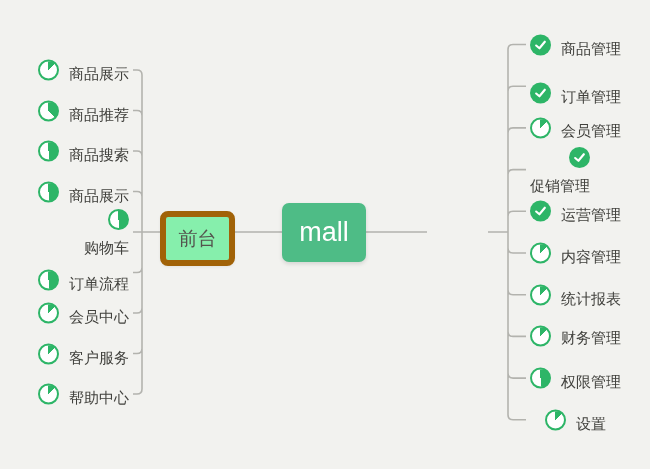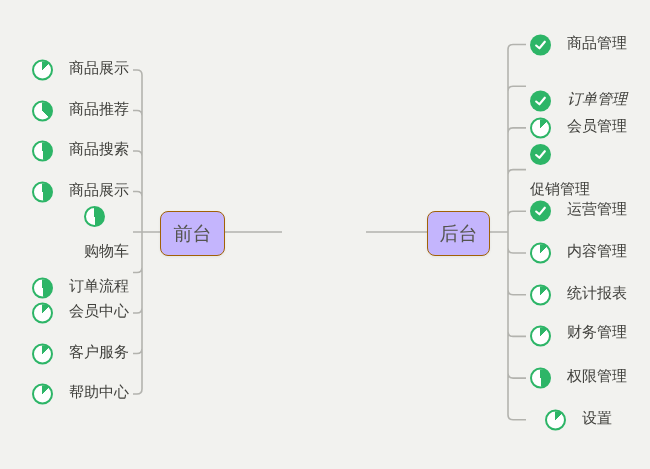--- a/index.html
+++ b/index.html
@@ -16,21 +16,21 @@
     width:650px;height:469px;
     background:var(--bg);
     font-family:"Liberation Sans",sans-serif;
     overflow:hidden;
   }
   svg.connectors{position:absolute;left:0;top:0;pointer-events:none;}
   svg.connectors path{fill:none;stroke:var(--line);stroke-width:1.6;}
 
   .row{
     position:absolute;
-    display:flex;align-items:flex-start;gap:16px;
+    display:flex;align-items:flex-end;gap:10px;
     white-space:nowrap;
     cursor:pointer;
   }
   .row-left{left:129px;transform:translate(-100%,-50%);}
   .row-right{left:530px;transform:translateY(-50%);}
   .label{font-size:15px;color:var(--label);line-height:1;}
 
   .icon{flex:none;box-sizing:border-box;}
   .pie{
     width:21px;height:21px;border-radius:50%;
@@ -39,22 +39,22 @@
   }
   .check{
     width:21px;height:21px;border-radius:50%;
     background:var(--green);
     display:flex;align-items:center;justify-content:center;
   }
 
   .node{
     position:absolute;
     display:flex;align-items:center;justify-content:center;
-    background:#c4b5fd;
-    border:1px solid #a16207;
+    background:#86efac;
+    border:6px solid #a16207;
     border-radius:8px;
     box-shadow:0 1px 3px rgba(0,0,0,.06);
     font-size:19px;color:var(--branch-text);
     cursor:pointer;
     line-height:1;
   }
   #node-front{left:160px;top:210.5px;width:63px;height:43px;}
   #node-back{left:427px;top:210.5px;width:61px;height:43px;}
   #node-root{
     left:282px;top:202.5px;width:84px;height:59px;
@@ -88,25 +88,25 @@
       M526,253 H513 Q508,253 508,248
       M526,294.7 H513 Q508,294.7 508,289.7
       M526,336.4 H513 Q508,336.4 508,331.4
       M526,378.1 H513 Q508,378.1 508,373.1
       M526,419.8 H513 Q508,419.8 508,414.8
       M488,232 H508
       M508,49.5 V414.8"></path>
     <path d="M223,232 H282 M366,232 H427"></path>
   </svg>
 
+  <div class="node" id="node-root">
+    <span>mall</span>
+  </div>
   <div class="node" id="node-front">
     <span>前台</span>
-  </div>
-  <div class="node" id="node-back">
-    <span>后台</span>
   </div>
 
   <div class="items" id="left-items">
     <div class="row row-left" style="top: 70px;">
       <span class="icon pie" style="background: conic-gradient(var(--green) 12.5%, #ffffff 0);"></span>
       <span class="label">商品展示</span>
     </div>
     <div class="row row-left" style="top: 110.5px; padding-left: 28px;">
       <span class="icon pie" style="background: conic-gradient(var(--green) 37.5%, #ffffff 0);"></span>
       <span class="label">商品推荐</span>
@@ -116,21 +116,21 @@
       <span class="label">商品搜索</span>
     </div>
     <div class="row row-left" style="top: 191.5px;">
       <span class="icon pie" style="background: conic-gradient(var(--green) 50%, #ffffff 0);"></span>
       <span class="label">商品展示</span>
     </div>
     <div class="row row-left" style="top: 232px; flex-direction: column;">
       <span class="icon pie" style="background: conic-gradient(var(--green) 50%, #ffffff 0);"></span>
       <span class="label">购物车</span>
     </div>
-    <div class="row row-left" style="top: 288px; padding-left: 11px;">
+    <div class="row row-left" style="top: 280px; padding-left: 11px;">
       <span class="icon pie" style="background: conic-gradient(var(--green) 50%, #ffffff 0);"></span>
       <span class="label">订单流程</span>
     </div>
     <div class="row row-left" style="top: 313px;">
       <span class="icon pie" style="background: conic-gradient(var(--green) 12.5%, #ffffff 0);"></span>
       <span class="label">会员中心</span>
     </div>
     <div class="row row-left" style="top: 353.5px;">
       <span class="icon pie" style="background: conic-gradient(var(--green) 12.5%, #ffffff 0);"></span>
       <span class="label">客户服务</span>
@@ -143,29 +143,29 @@
 
   <div class="items" id="right-items">
     <div class="row row-right" style="top: 44.5px;">
       <span class="icon check">
           <svg width="13" height="13" viewBox="0 0 24 24">
             <polyline points="4,13 10,18 20,6" fill="none" stroke="#fff" stroke-width="4" stroke-linecap="round" stroke-linejoin="round"></polyline>
           </svg>
         </span>
       <span class="label">商品管理</span>
     </div>
-    <div class="row row-right" style="top: 101px; font-style: italic;">
+    <div class="row row-right" style="top: 93px;">
       <span class="icon check">
           <svg width="13" height="13" viewBox="0 0 24 24">
             <polyline points="4,13 10,18 20,6" fill="none" stroke="#fff" stroke-width="4" stroke-linecap="round" stroke-linejoin="round"></polyline>
           </svg>
         </span>
       <span class="label">订单管理</span>
     </div>
-    <div class="row row-right" style="top: 127.9px;">
+    <div class="row row-right" style="top: 127.9px; font-family: Liberation Serif, serif;">
       <span class="icon pie" style="background: conic-gradient(var(--green) 12.5%, #ffffff 0);"></span>
       <span class="label">会员管理</span>
     </div>
     <div class="row row-right" style="top: 169.6px; flex-direction: column;">
       <span class="icon check">
           <svg width="13" height="13" viewBox="0 0 24 24">
             <polyline points="4,13 10,18 20,6" fill="none" stroke="#fff" stroke-width="4" stroke-linecap="round" stroke-linejoin="round"></polyline>
           </svg>
         </span>
       <span class="label">促销管理</span>

